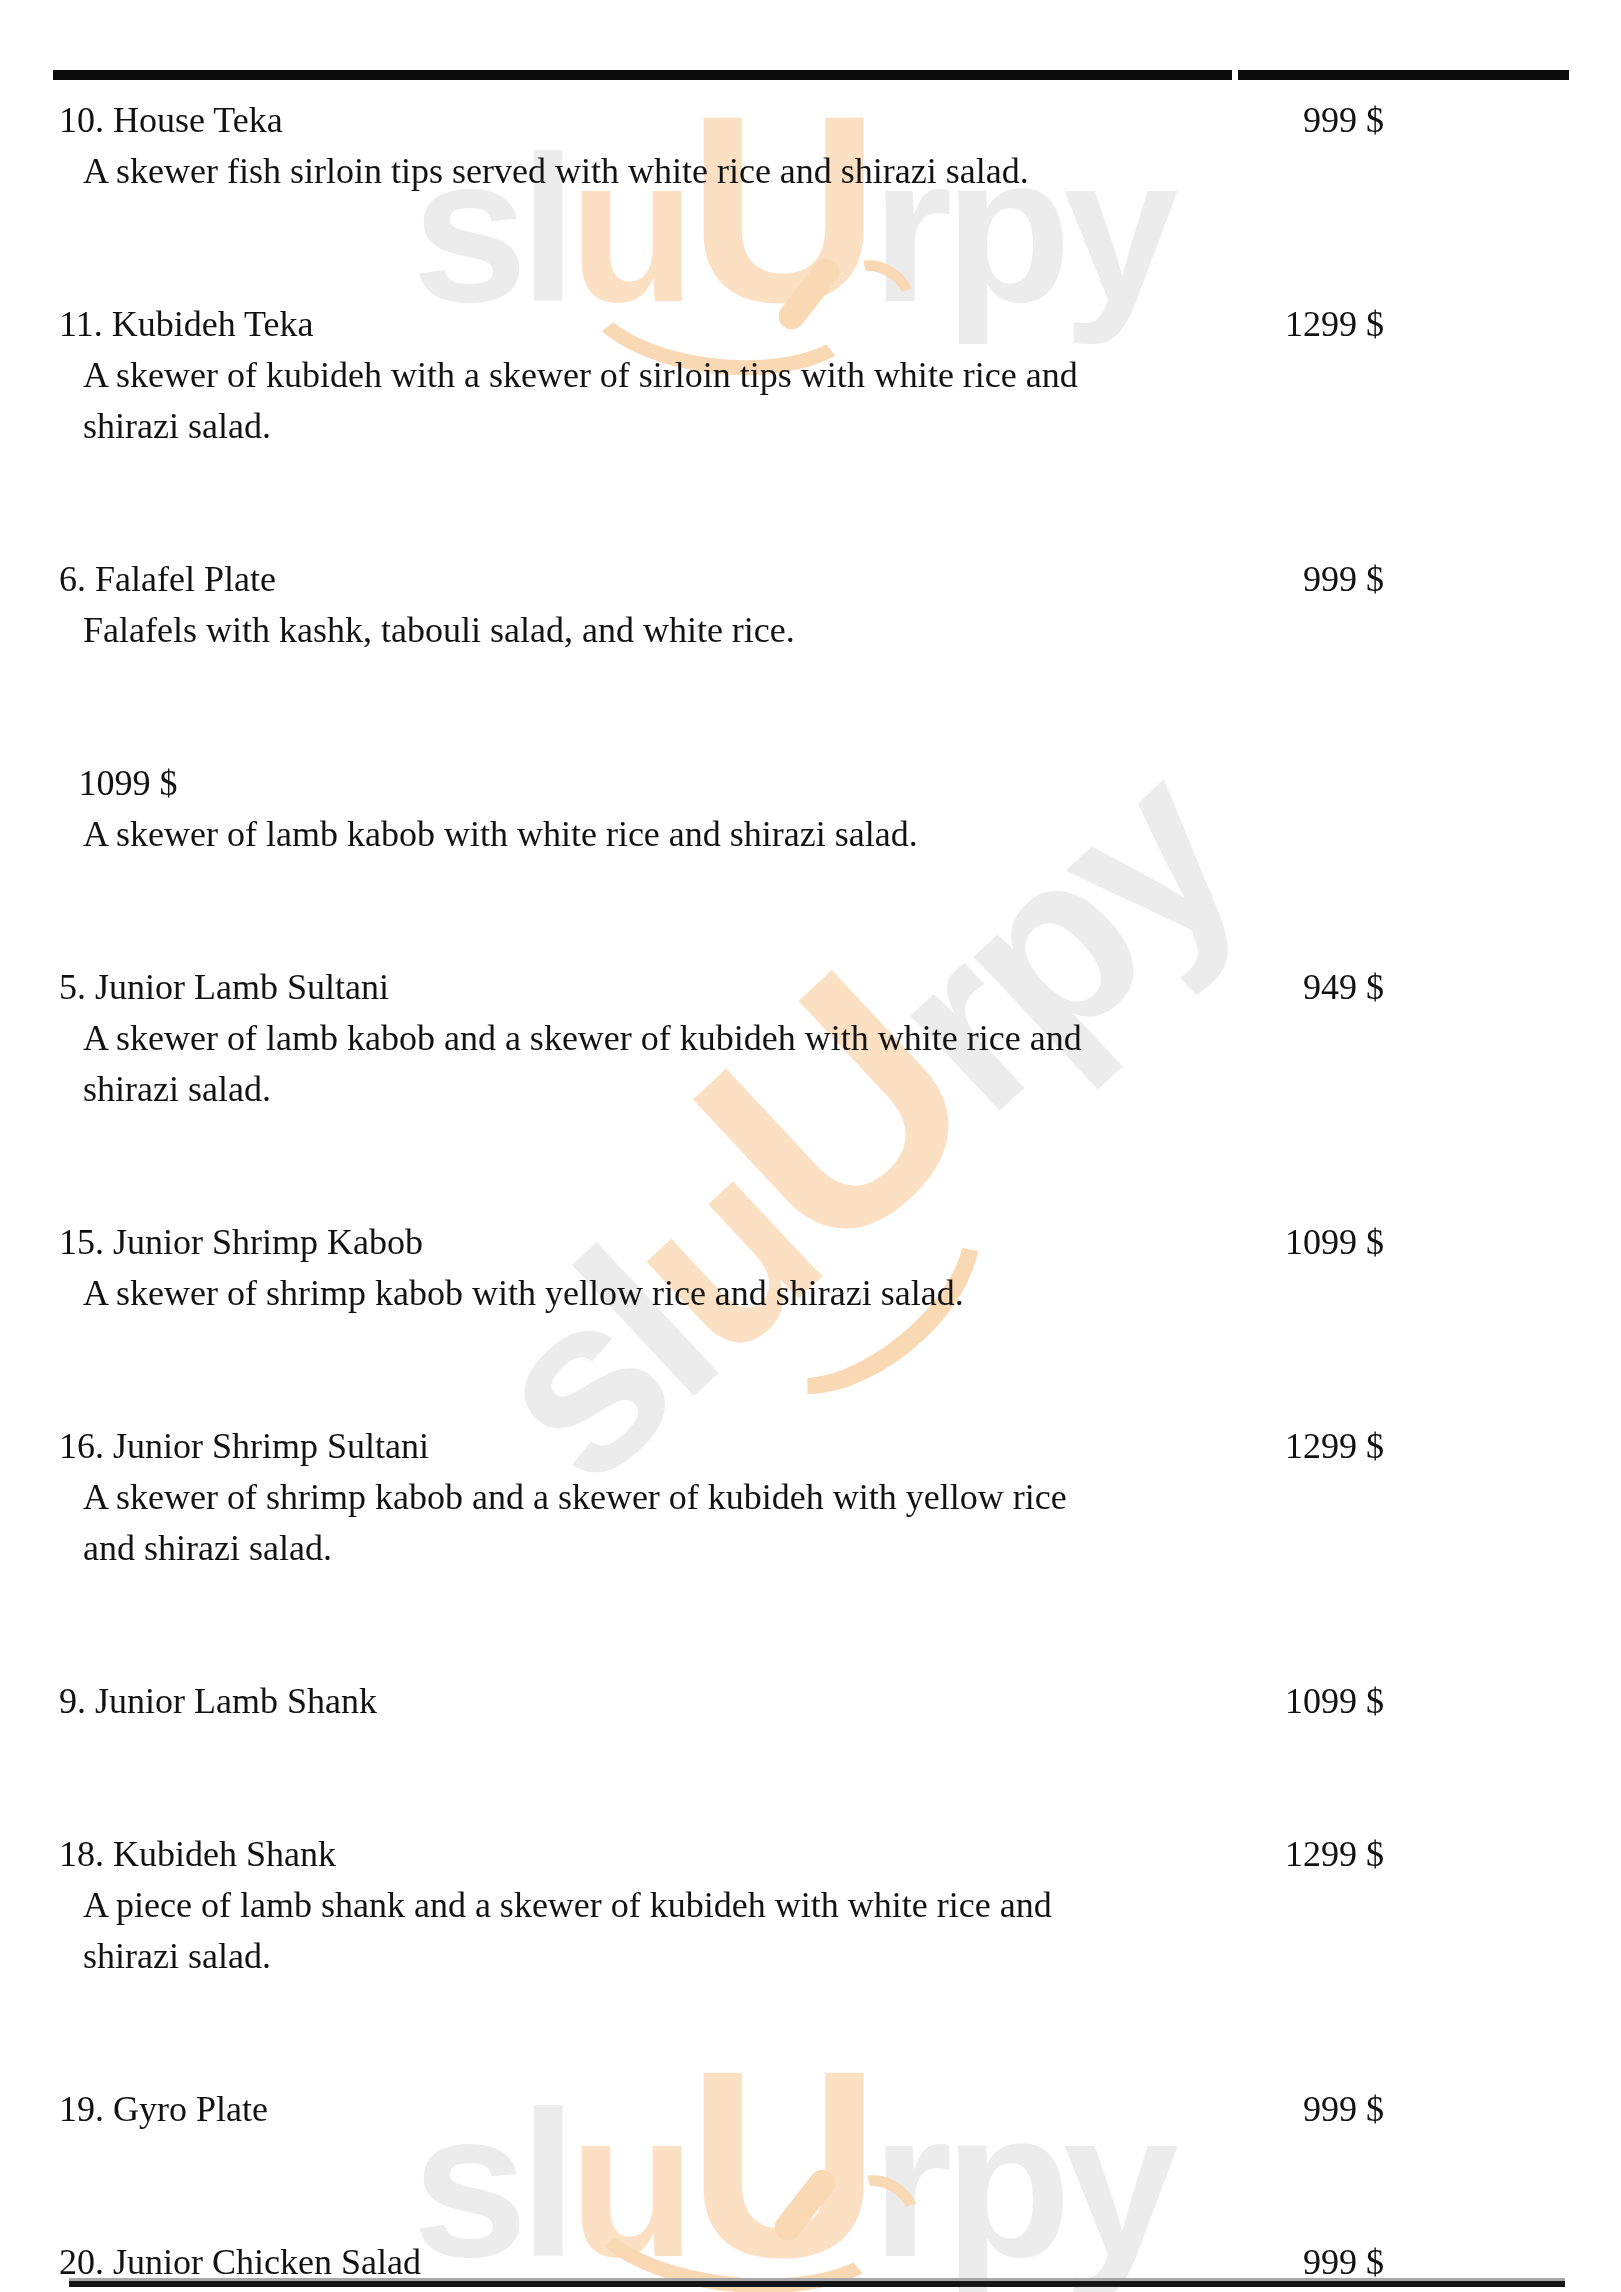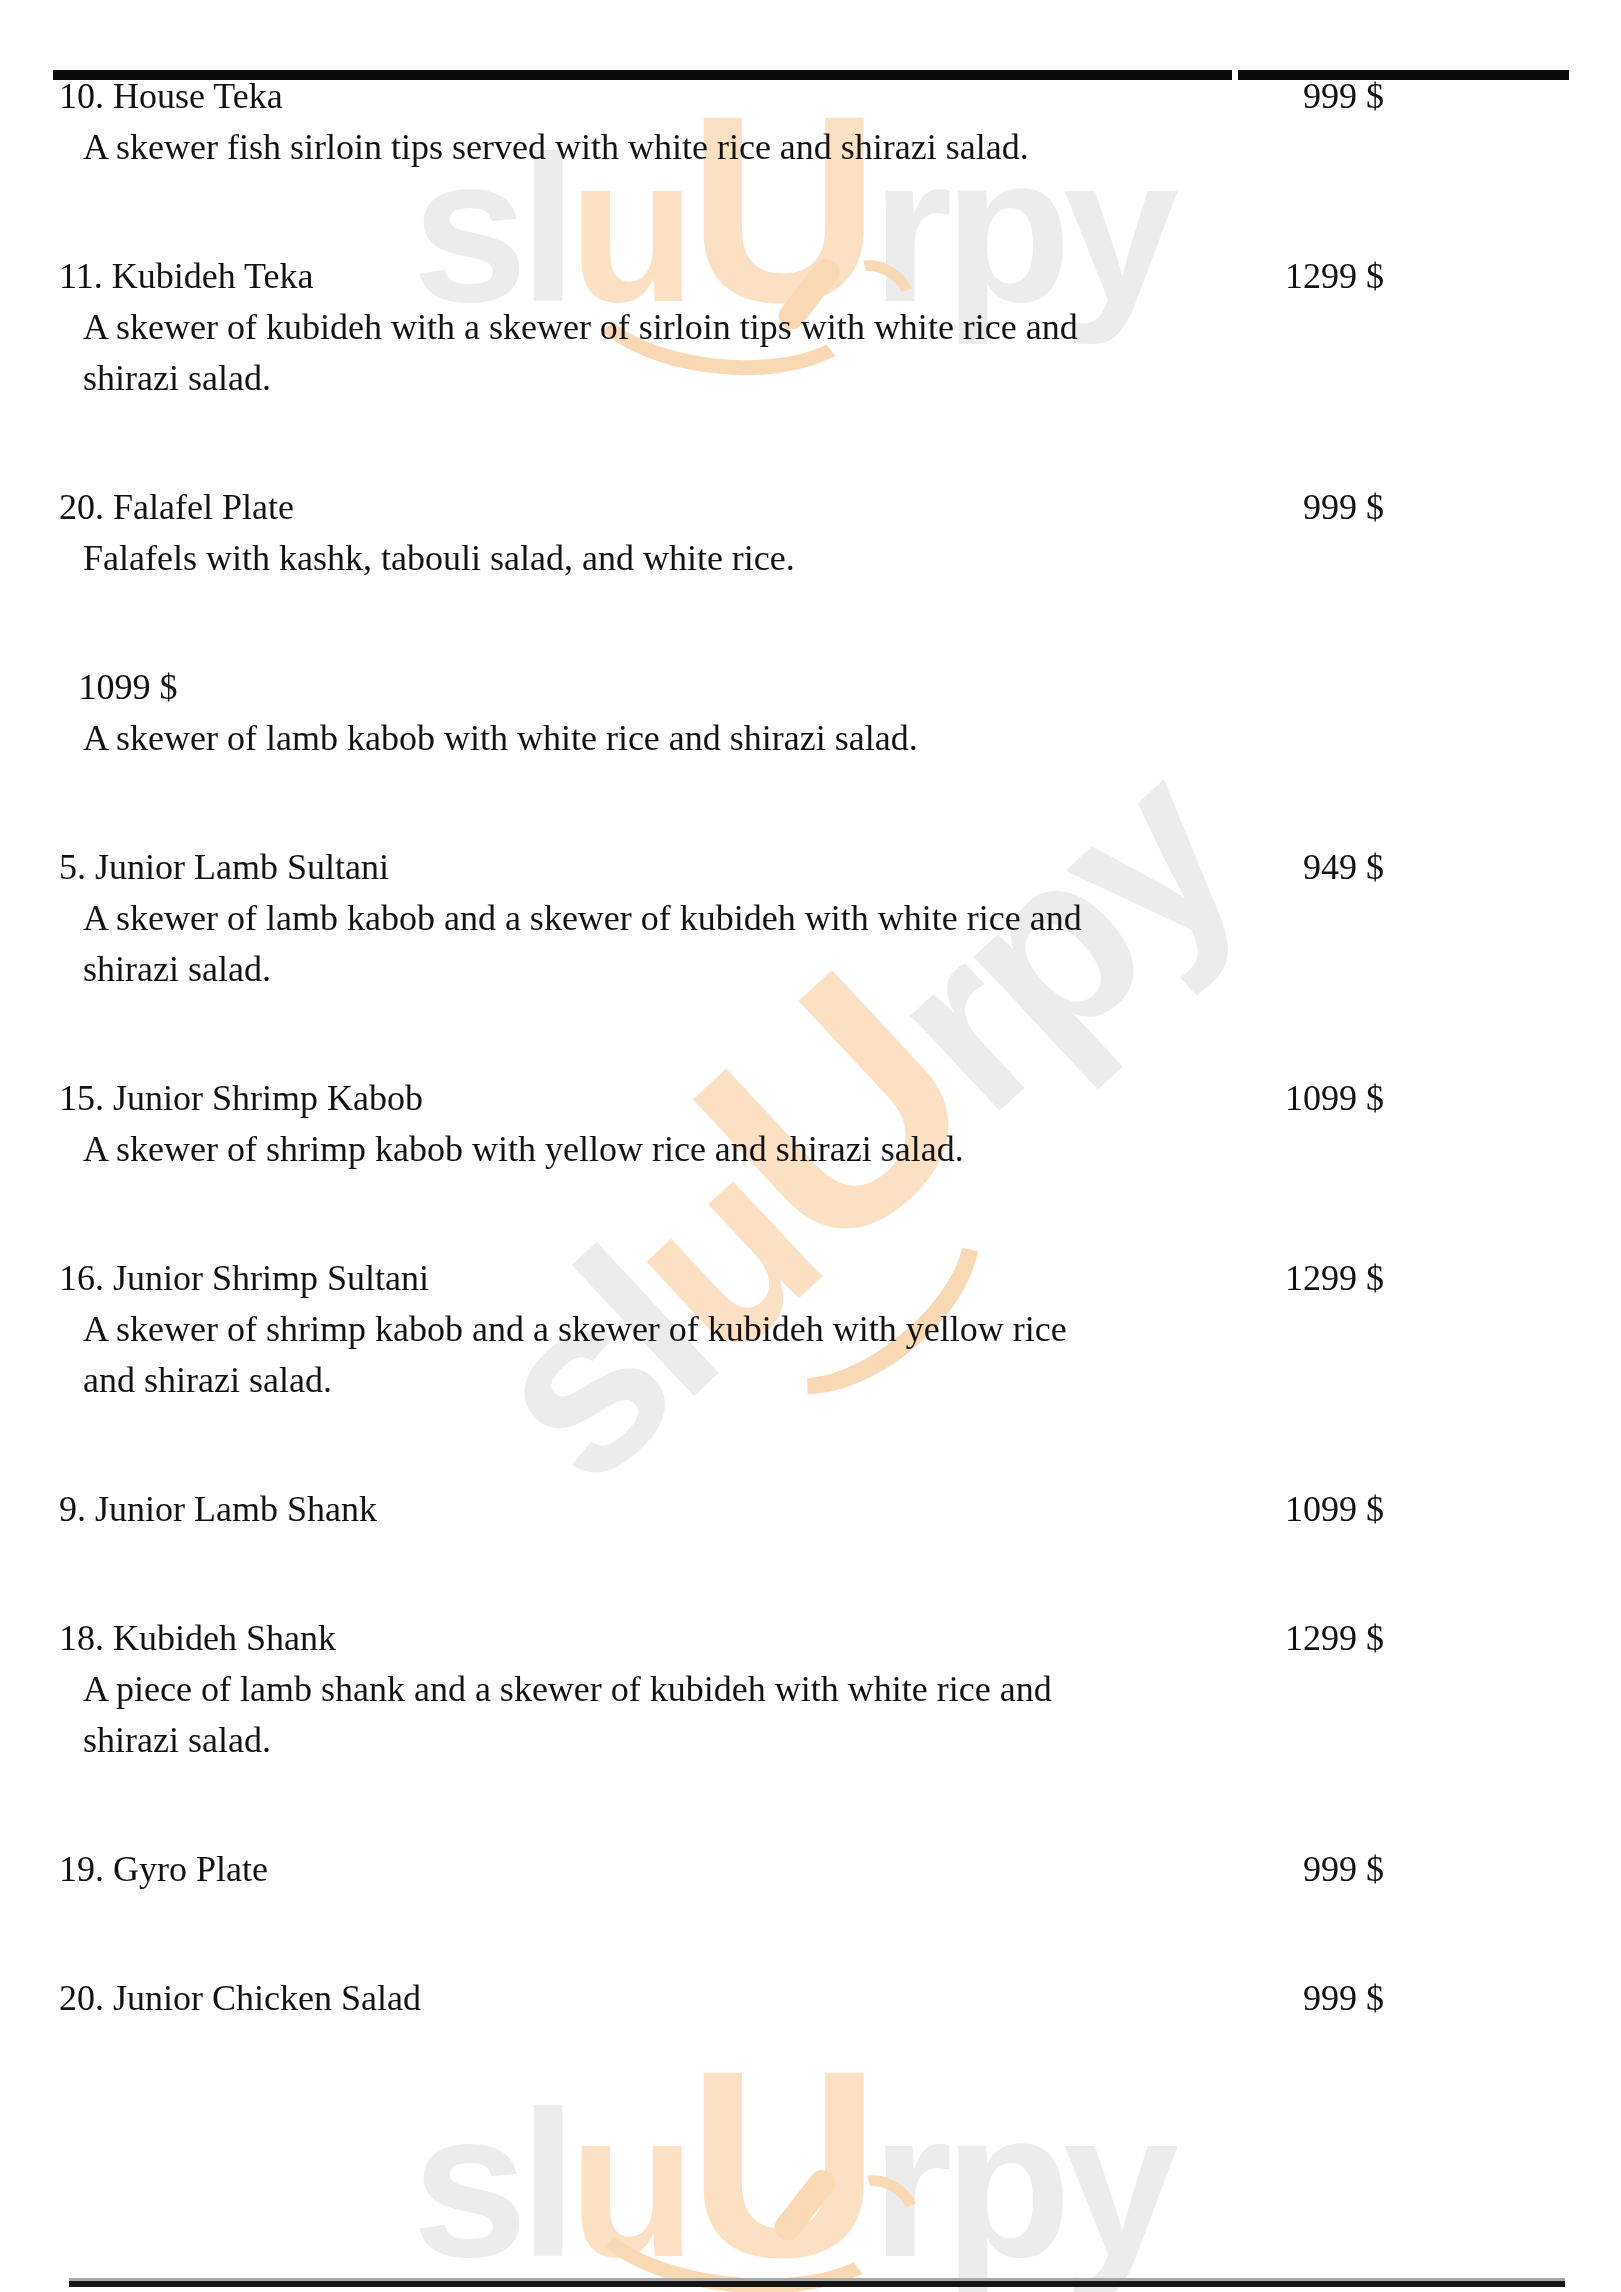--- a/index.html
+++ b/index.html
@@ -71,21 +71,21 @@
     justify-content:space-between;
     align-items:baseline;
   }
   .item .title,
   .item .price,
   .item .desc{
     font-size:36px;
     line-height:51px;
     color:#121212;
   }
-  .item .price{white-space:nowrap;padding-left:19.6px;}
+  .item .price{white-space:nowrap;padding-left:19.6px;margin-top:24px;}
   .item .desc{
     white-space:pre-line;
     max-width:1289px;
     margin-left:24px;
   }
 </style>
 </head>
 <body>
 
 <div class="wm wm-top"><span class="g">sl</span><span class="o1">u</span><span class="o2">U</span><span class="g">rpy</span></div>
@@ -119,21 +119,21 @@
     <div class="row">
       <span class="title">11. Kubideh Teka</span>
       <span class="price">1299 $</span>
     </div>
     <div class="desc">A skewer of kubideh with a skewer of sirloin tips with white rice and
 shirazi salad.</div>
   </div>
 
   <div class="item">
     <div class="row">
-      <span class="title">20. Falafel Plate</span>
+      <span class="title">6. Falafel Plate</span>
       <span class="price">999 $</span>
     </div>
     <div class="desc">Falafels with kashk, tabouli salad, and white rice.</div>
   </div>
 
   <div class="item">
     <div class="row">
       <span class="price">1099 $</span>
     </div>
     <div class="desc">A skewer of lamb kabob with white rice and shirazi salad.</div>

